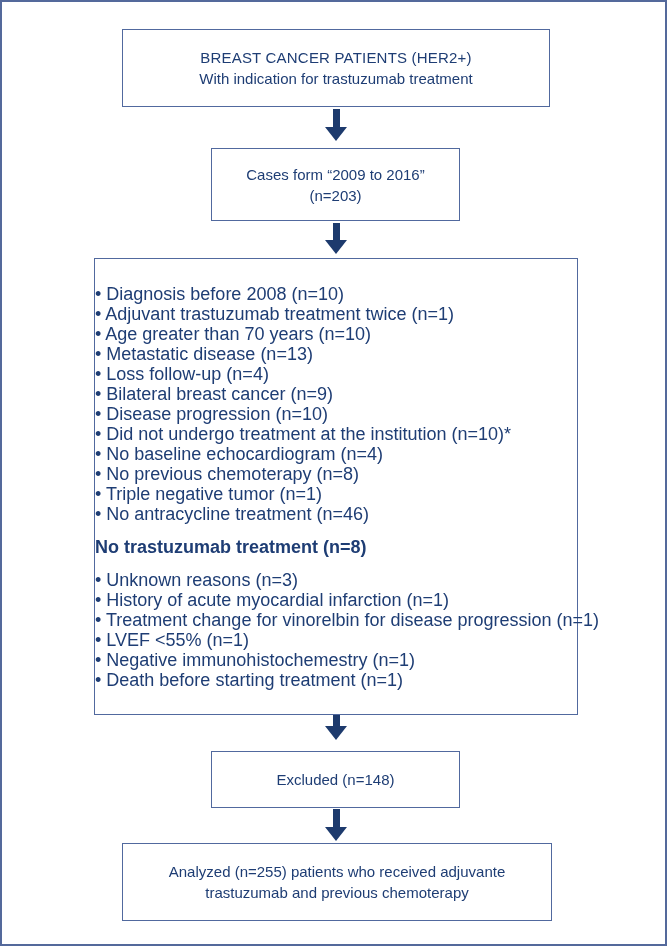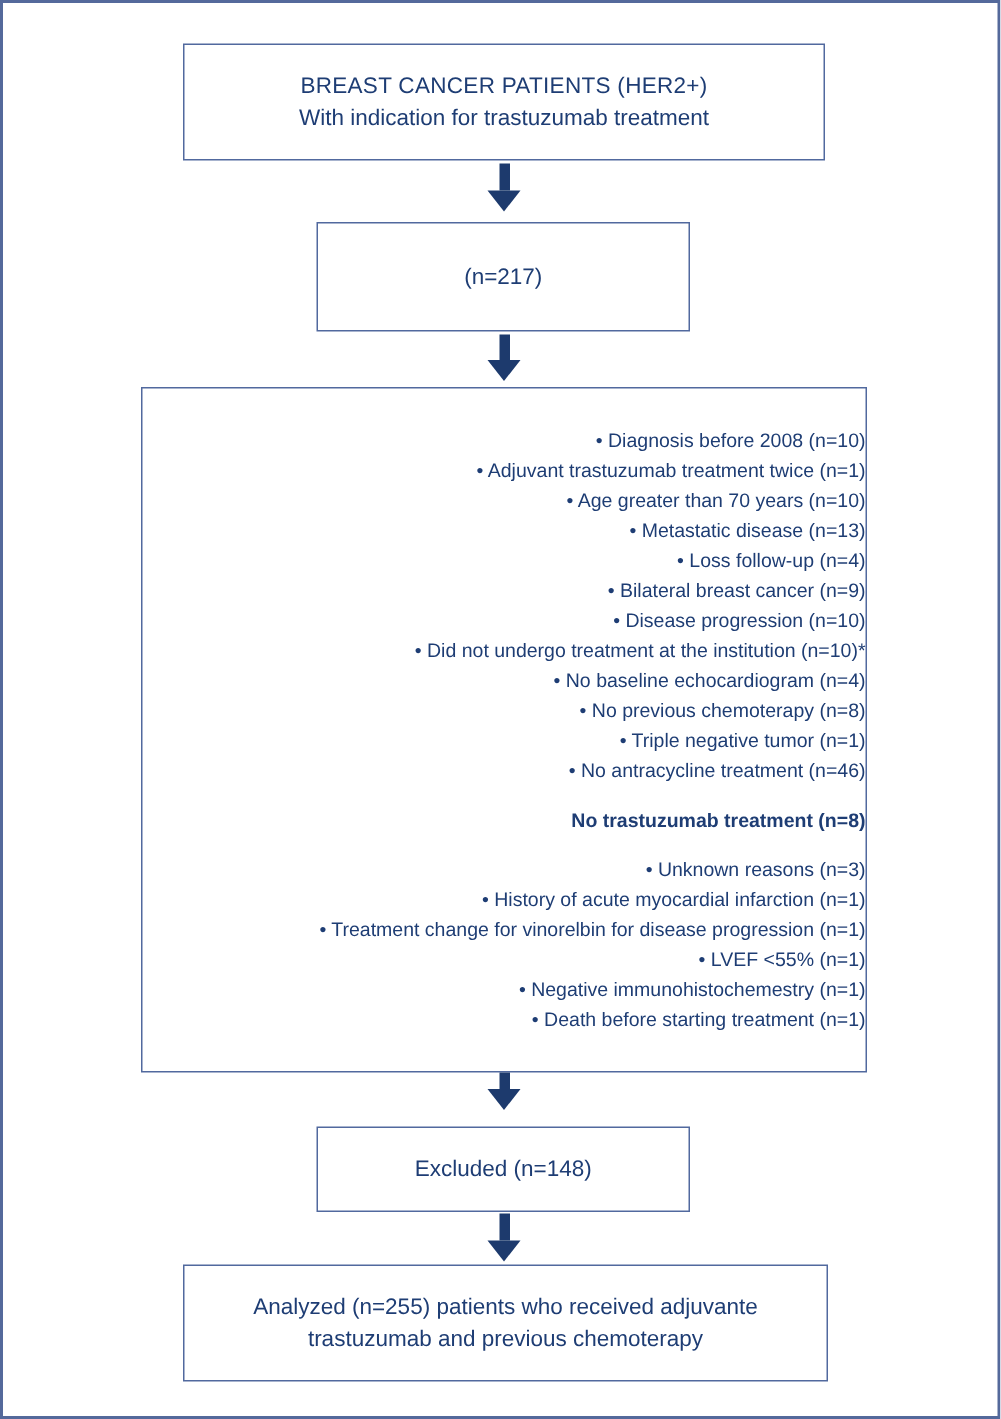--- a/index.html
+++ b/index.html
@@ -33,22 +33,22 @@
     color: #1e3d74;
   }
   .box-patients { left: 120px; top: 27px;  width: 428px; height: 78px; }
   .box-cases    { left: 209px; top: 146px; width: 249px; height: 73px; }
   .box-exclusion{ left: 92px;  top: 256px; width: 484px; height: 457px; border-width: 1px; }
   .box-excluded { left: 209px; top: 749px; width: 249px; height: 57px; }
   .box-analyzed { left: 120px; top: 841px; width: 430px; height: 78px; padding: 0 34px; }
   .title-line { text-transform: none; letter-spacing: 0.2px; }
   .ex-content {
     width: 100%;
-    text-align: right;
-    font-size: 13px;
+    text-align: left;
+    font-size: 18px;
     line-height: 20px;
   }
   .ex-line { white-space: nowrap; }
   .ex-bold {
     font-weight: 700;
     margin: 13px 0;
   }
   .arrow {
     position: absolute;
     width: 22px;
@@ -85,21 +85,22 @@
     <div class="title-line">BREAST CANCER PATIENTS (HER2+)</div>
     <div>With indication for trastuzumab treatment</div>
   </div>
 
   <div class="arrow arrow-1">
     <div class="stem"></div>
     <div class="head"></div>
   </div>
 
   <div class="box box-cases">
-    <div>(n=217)</div>
+    <div>Cases form “2009 to 2016”</div>
+    <div>(n=203)</div>
   </div>
 
   <div class="arrow arrow-2">
     <div class="stem"></div>
     <div class="head"></div>
   </div>
 
   <div class="box box-exclusion">
     <div class="ex-content">
       <div>

